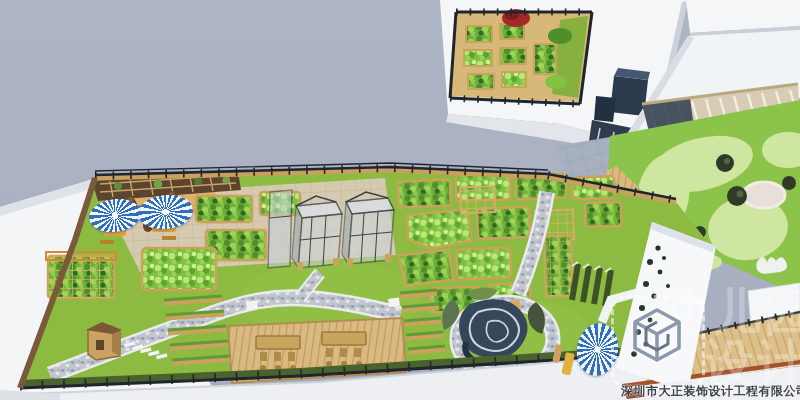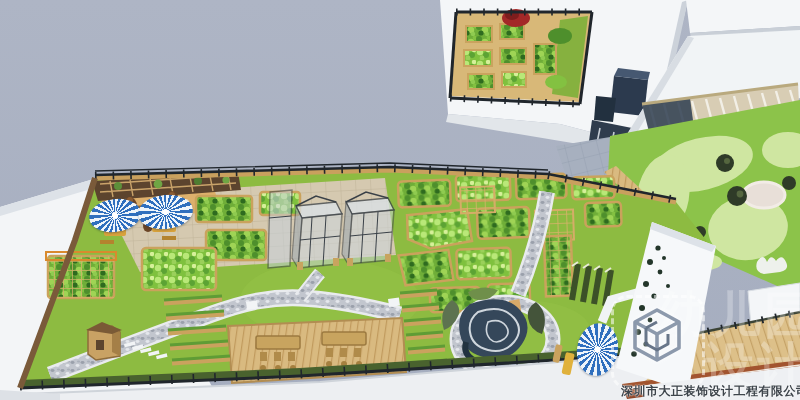--- a/index.html
+++ b/index.html
@@ -1,17 +1,17 @@
 <!DOCTYPE html>
 <html><head>
 <meta charset="utf-8">
 <style>
   html,body{margin:0;padding:0;background:#888;}
   .stage{position:relative;width:800px;height:400px;overflow:hidden;
-         font-family:Liberation Serif, serif;background:#a9b1c2;}
+         font-family:Liberation Mono, monospace;background:#a9b1c2;}
   .stage svg{position:absolute;left:0;top:0;}
   .umbrella{position:absolute;border-radius:50%;
     background:
       radial-gradient(circle,#ffffff 0 9%,rgba(255,255,255,0) 10%),
       repeating-conic-gradient(#2f6fbe 0deg 9deg,#eef4fa 9deg 18deg);
     box-shadow:0 1px 2px rgba(30,40,60,.35);}
   .wm-frame{position:absolute;left:611px;top:295px;width:88px;height:88px;
     border:3px dashed rgba(255,255,255,.55);border-radius:16px;}
   .wm-big{position:absolute;left:658px;top:290px;width:220px;
     color:rgba(255,255,255,.27);font-size:50px;font-weight:bold;

